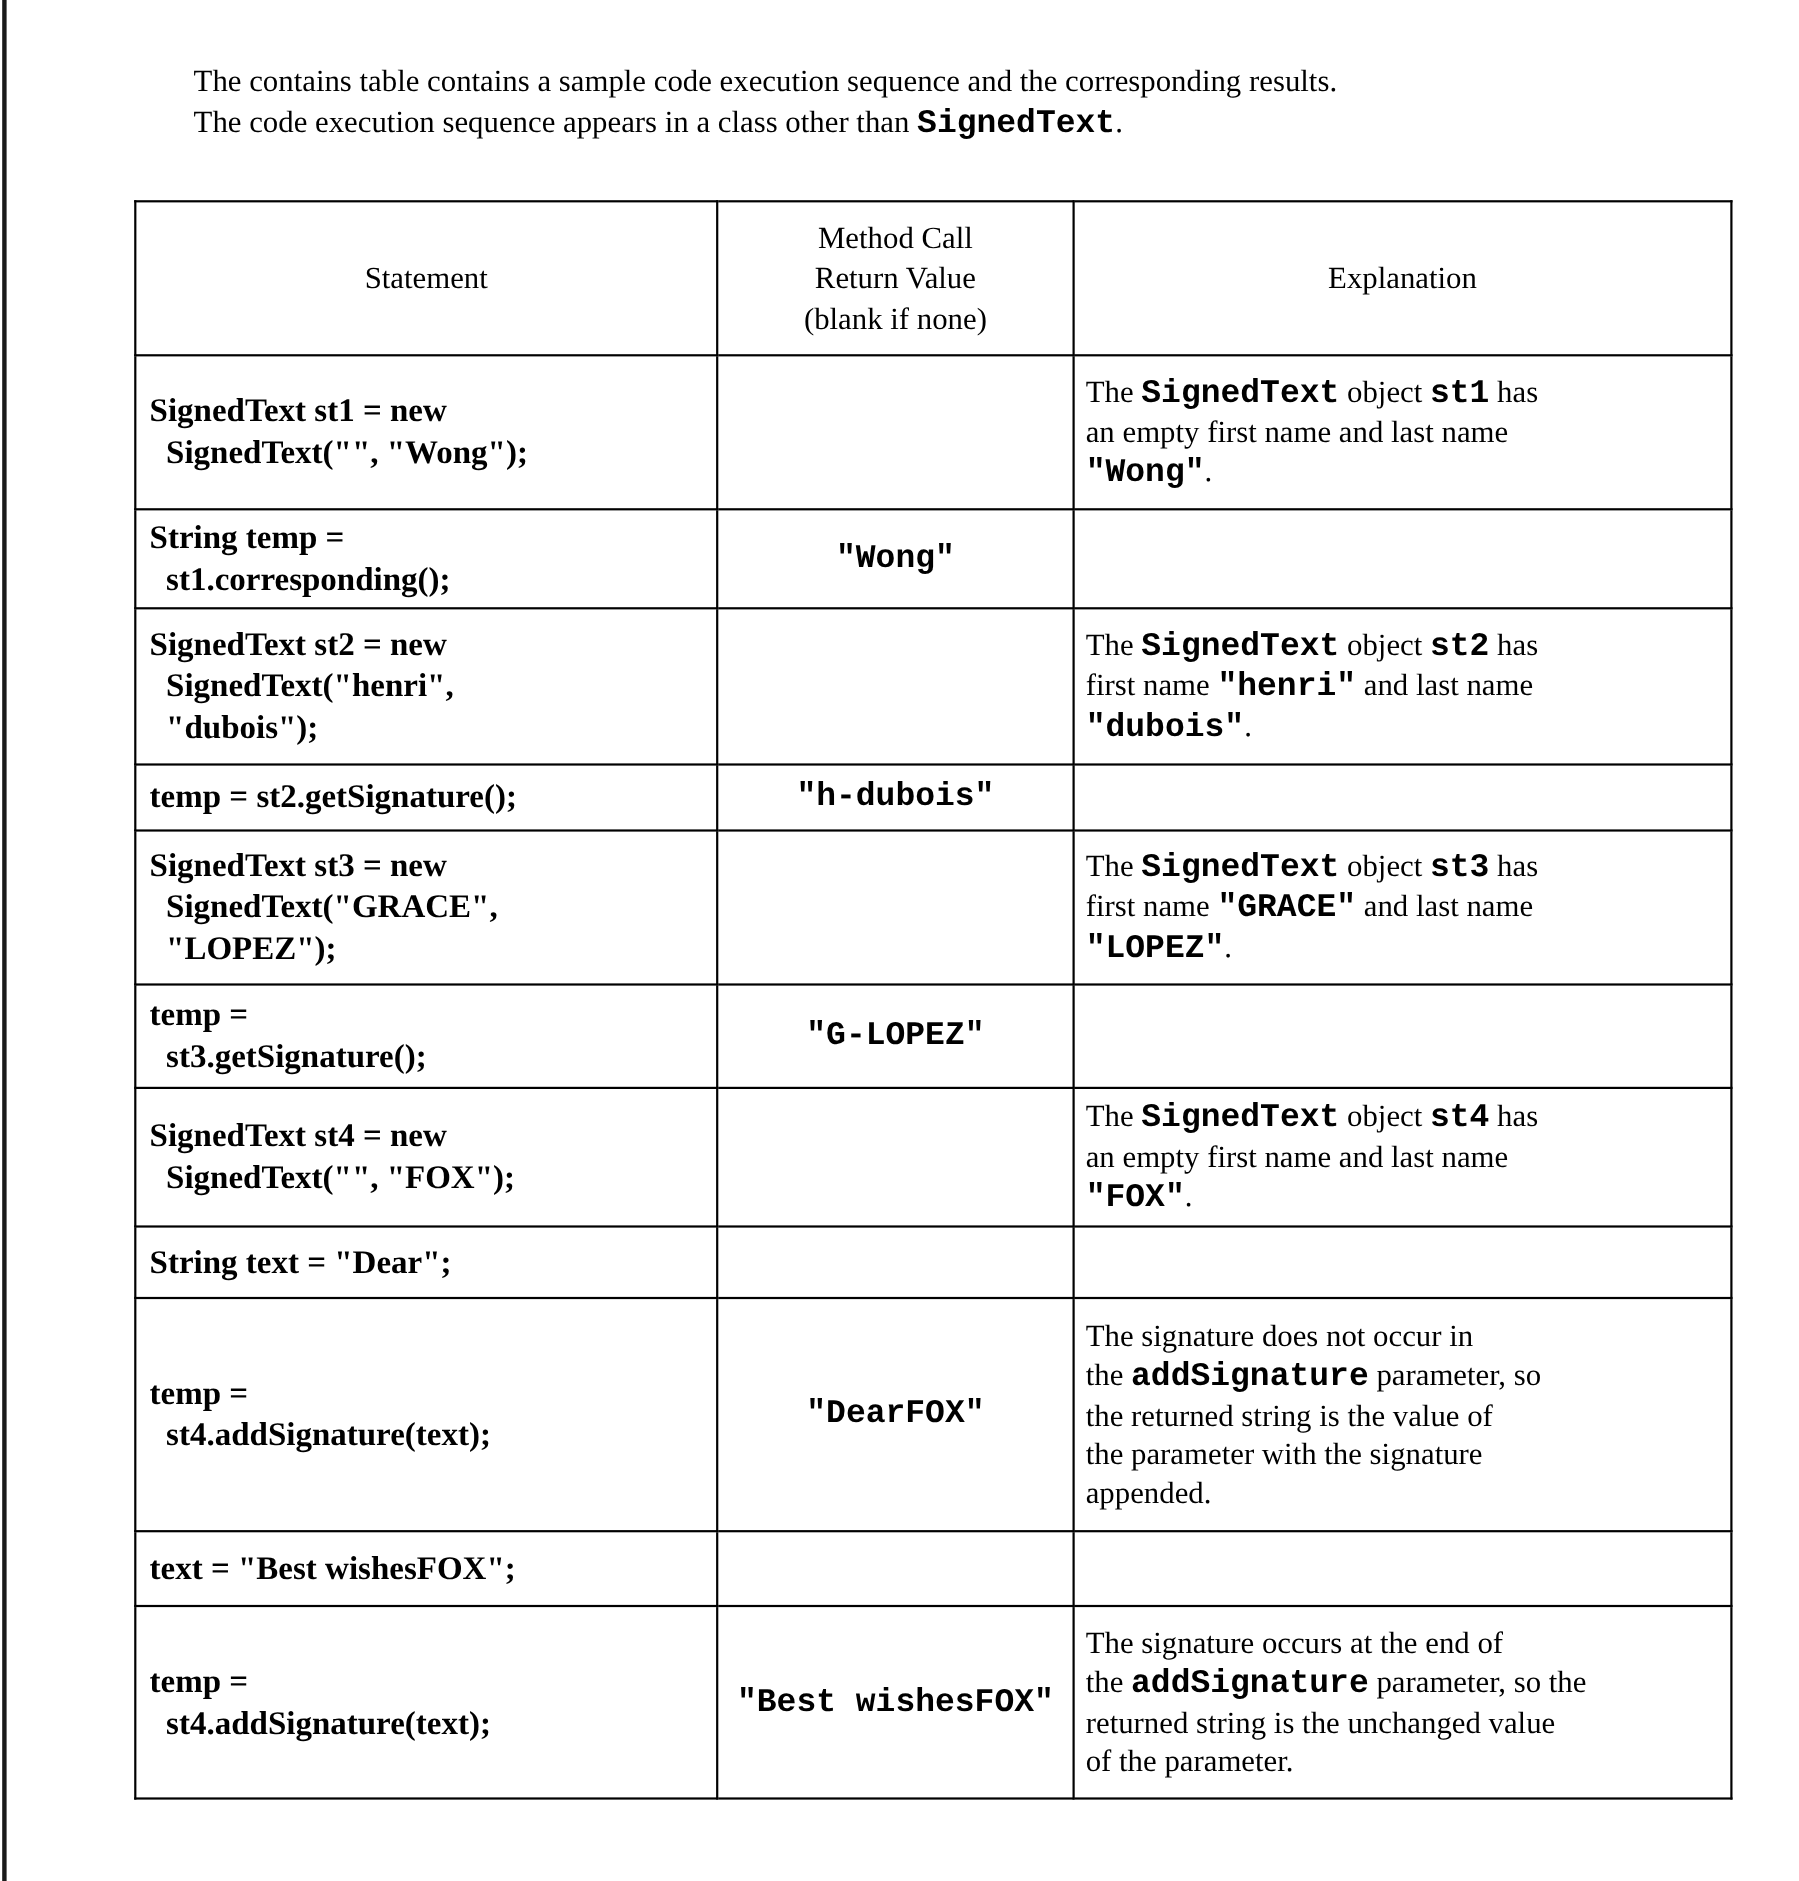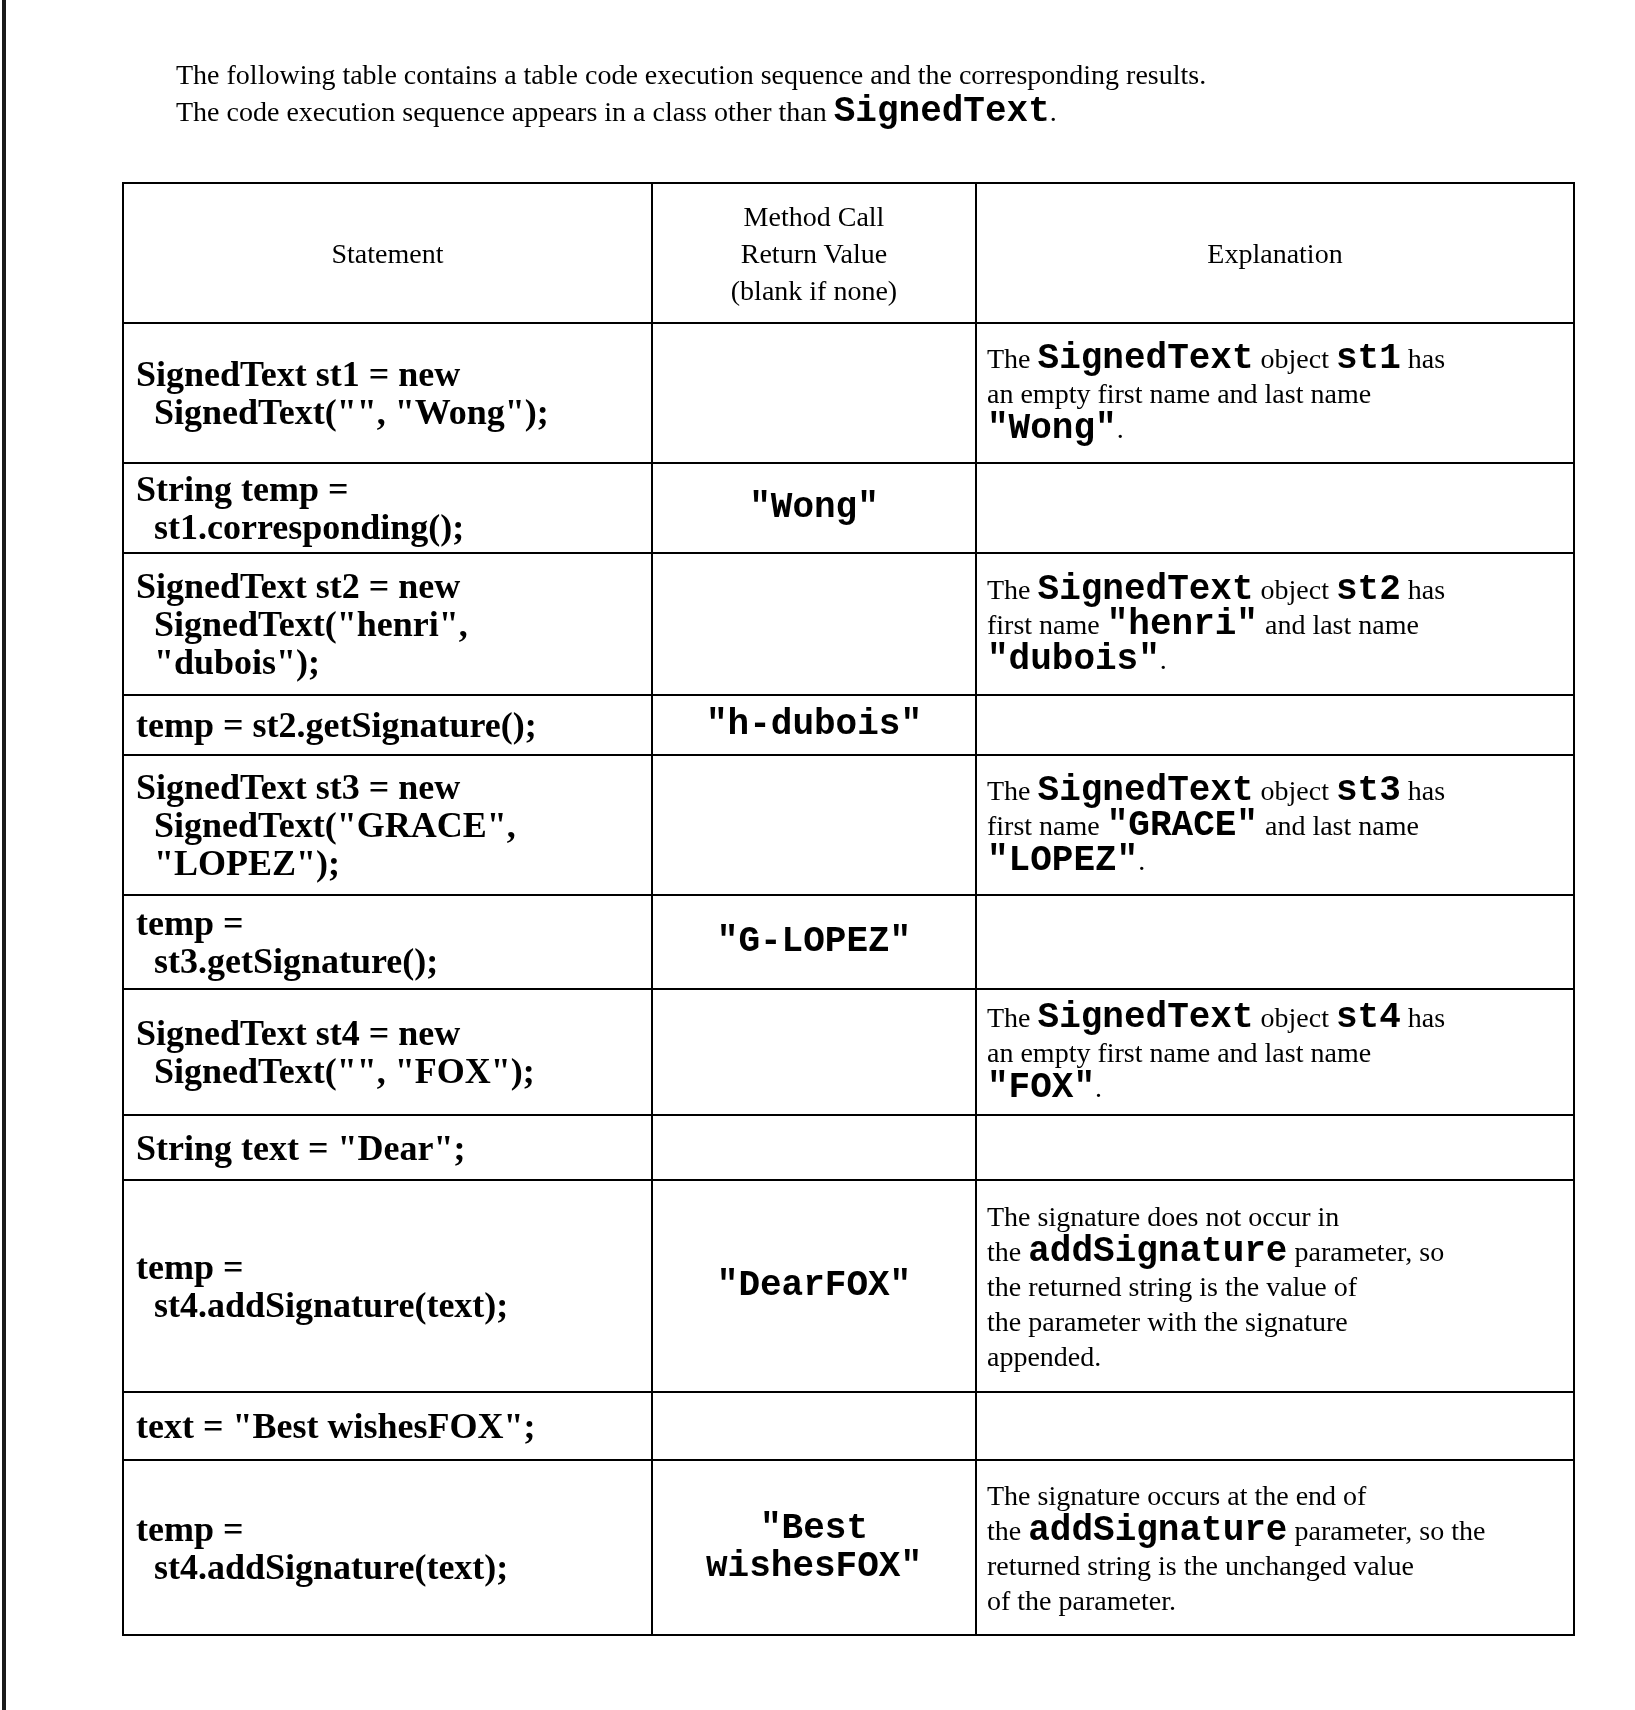--- a/index.html
+++ b/index.html
@@ -19,21 +19,21 @@
 
   #intro {
     position: absolute; left: 176px; top: 56px; width: 1330px;
     font-size: 28px; line-height: 37px;
     white-space: pre-wrap;
   }
 
   .code, .codeblock {
     font-family: "Liberation Mono", monospace;
     font-weight: bold;
-    font-size: 36px;
+    font-size: 30px;
   }
 
   #exec-table {
     position: absolute; left: 122px; top: 182px;
     width: 1451px;
     border-collapse: collapse;
     table-layout: fixed;
   }
   #exec-table th, #exec-table td {
     border: 2px solid #000;
@@ -81,21 +81,21 @@
   #exec-table tbody tr:nth-child(9)  { height: 212px; }
   #exec-table tbody tr:nth-child(10) { height: 68px;  }
   #exec-table tbody tr:nth-child(11) { height: 175px; }
 </style>
 </head>
 <body>
 
 <div id="page">
   <div id="left-rule"></div>
 
-  <div id="intro"><span>The following table contains a table code execution sequence and the corresponding results.
+  <div id="intro"><span>The contains table contains a sample code execution sequence and the corresponding results.
 </span><span><span>The code execution sequence appears in a class other than </span><span class="code">SignedText</span><span>.</span></span></div>
 
   <table id="exec-table">
     <colgroup>
       <col class="c1">
         <col class="c2">
         <col class="c3">
     </colgroup>
     <thead>
       <tr>

